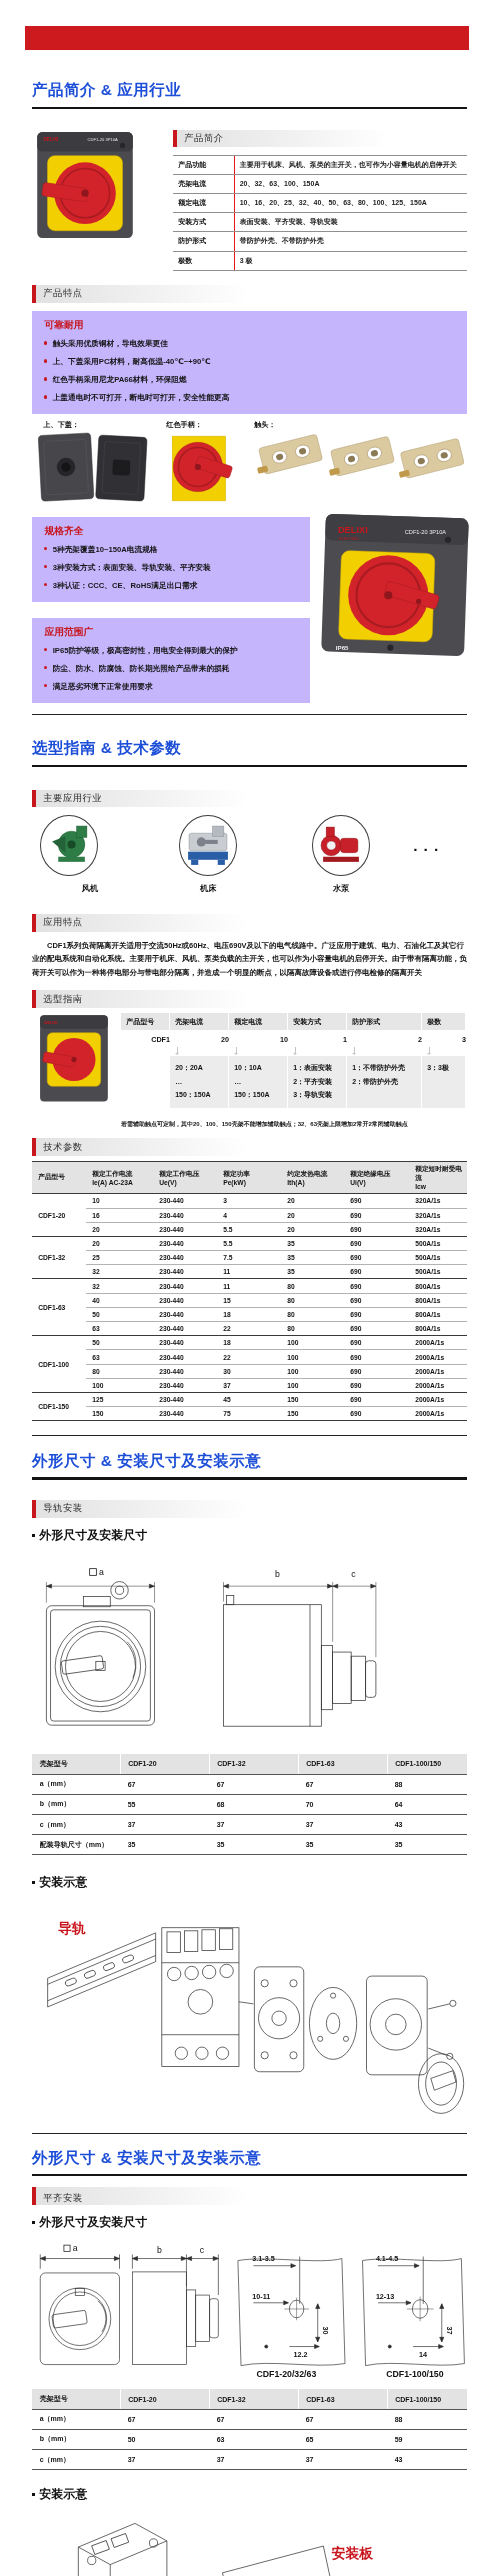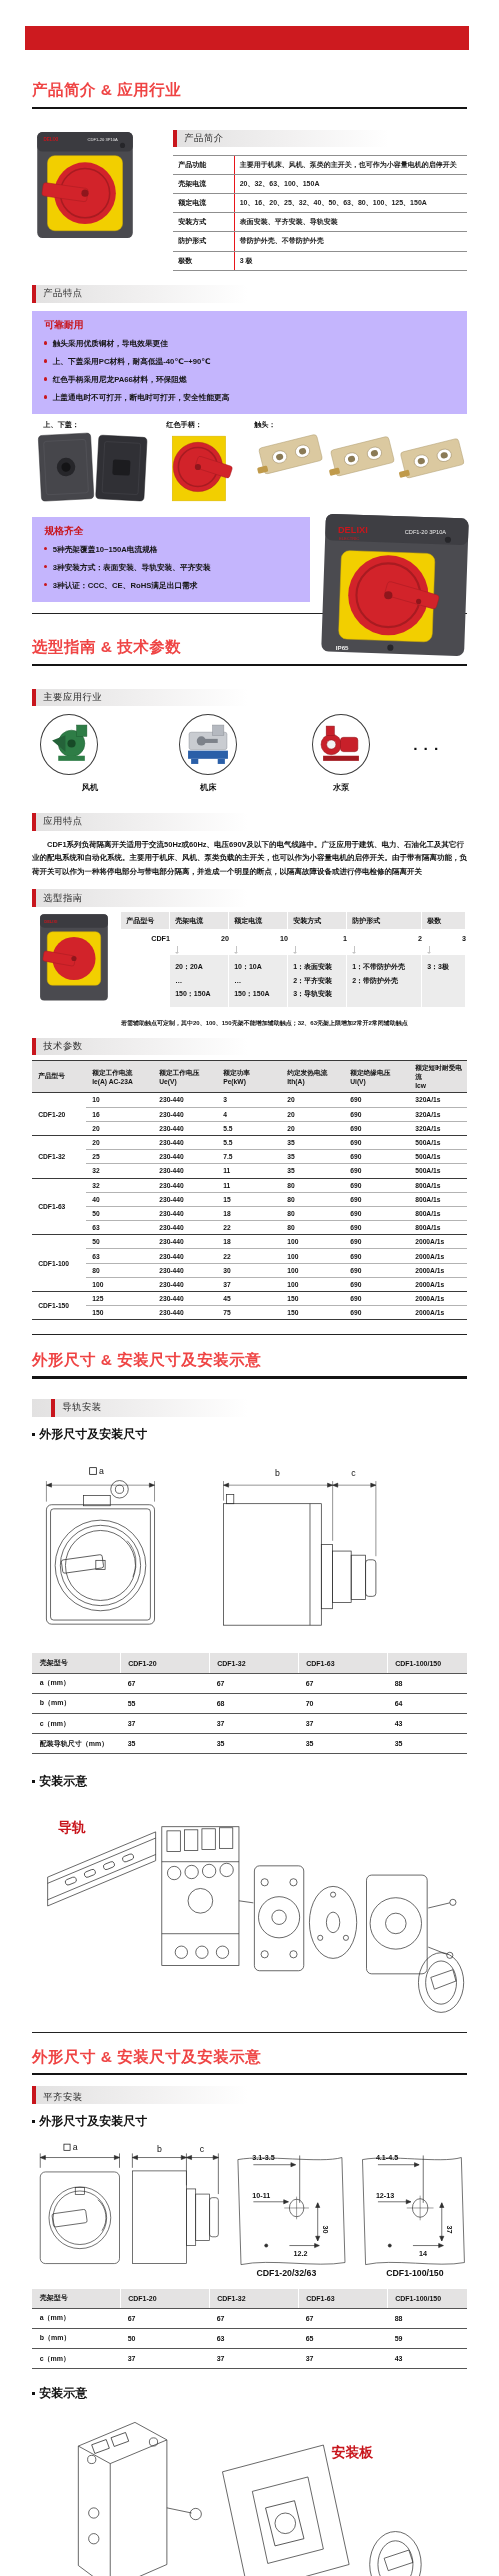--- a/index.html
+++ b/index.html
@@ -4,21 +4,21 @@
 <style>
   * { box-sizing: border-box; margin:0; padding:0; }
   html,body { background:#ffffff; }
   body {
     width:500px; height:3170px; overflow:hidden;
     font-family:"Liberation Sans","DejaVu Sans",sans-serif;
     color:#111;
   }
   .banner { margin:26px 0 0 25px; width:444px; height:24px; background:#cd1a1f; }
   .content { margin-left:32px; width:435px; }
-  .bigtitle { font-size:15.5px; font-weight:bold; color:#ef4444; letter-spacing:0.5px; }
+  .bigtitle { font-size:15.5px; font-weight:bold; color:#1d4ed8; letter-spacing:0.5px; }
   .rule  { height:2.1px; background:#141414; width:435px; }
   .sep   { height:1px; background:#222; width:435px; }
   
   .shead { display:flex; align-items:center; height:17.5px; width:216px;
            background:linear-gradient(to right,#e2e1e1 0%,#f2f1f1 55%,#ffffff 100%); }
   .shead .bar { width:4.1px; height:17.5px; background:#c8161d; }
   .shead .lbl { font-size:9.3px; color:#2a2a2a; padding-left:7.2px; letter-spacing:0.5px; }
   
   .sqhead { display:flex; align-items:center; }
   .sqhead .sq { width:3.1px; height:3.1px; background:#111; margin-right:4.1px; }
@@ -236,20 +236,35 @@
         </div>
       <div class="gb-li">
           <span class="dot"></span>
           <span>3种安装方式：表面安装、导轨安装、平齐安装</span>
         </div>
       <div class="gb-li">
           <span class="dot"></span>
           <span>3种认证：CCC、CE、RoHS满足出口需求</span>
         </div>
     </div>
+    <div class="graybox w540" style="margin-top:15.5px;">
+      <div class="gb-title">应用范围广</div>
+      <div class="gb-li">
+          <span class="dot"></span>
+          <span>IP65防护等级，极高密封性，用电安全得到最大的保护</span>
+        </div>
+      <div class="gb-li">
+          <span class="dot"></span>
+          <span>防尘、防水、防腐蚀、防长期光照给产品带来的损耗</span>
+        </div>
+      <div class="gb-li">
+          <span class="dot"></span>
+          <span>满足恶劣环境下正常使用要求</span>
+        </div>
+    </div>
 
     <svg class="bigphoto" width="155" height="147" viewBox="0 0 300 286">
       <rect x="10" y="6" width="278" height="268" rx="14" fill="#4b4b50" transform="rotate(2 149 140)"></rect>
       <rect x="10" y="6" width="278" height="52" rx="14" fill="#3e3e43" transform="rotate(2 149 140)"></rect>
       <text x="38" y="38" font-size="18" font-weight="bold" fill="#c8161d">DELIXI</text>
       <text x="40" y="52" font-size="8" fill="#c8161d">ELECTRIC</text>
       <text x="168" y="40" font-size="11" fill="#eee">CDF1-20 3P10A</text>
       <circle cx="252" cy="52" r="6" fill="#26262a"></circle>
       <rect x="42" y="76" width="182" height="172" rx="16" fill="#f2cf00" stroke="#d8b400" transform="rotate(2 133 162)"></rect>
       <circle cx="136" cy="160" r="78" fill="#d2232a"></circle>
@@ -550,21 +565,21 @@
 </div>
 
 <div class="sep content" style="margin-top:13.4px;"></div>
 
 <div class="content" style="margin-top:15.5px;">
   <div class="bigtitle">外形尺寸 &amp; 安装尺寸及安装示意</div>
 </div>
 <div class="rule content" style="margin-top:5.2px;"></div>
 
 <div class="content">
-  <div class="shead" style="margin-top:20.6px;padding-left:19px;">
+  <div class="shead" style="margin-top:20.6px;">
     <div class="bar"></div>
       <div class="lbl">导轨安装</div>
   </div>
   <div class="sqhead" style="margin-top:9.3px;">
     <span class="sq"></span>
       <span class="t">外形尺寸及安装尺寸</span>
   </div>
 
   <svg width="435" height="190" viewBox="0 0 845 368" style="margin-top:11.3px;">
     <g stroke="#2e2e2e" stroke-width="1.4" fill="none">

